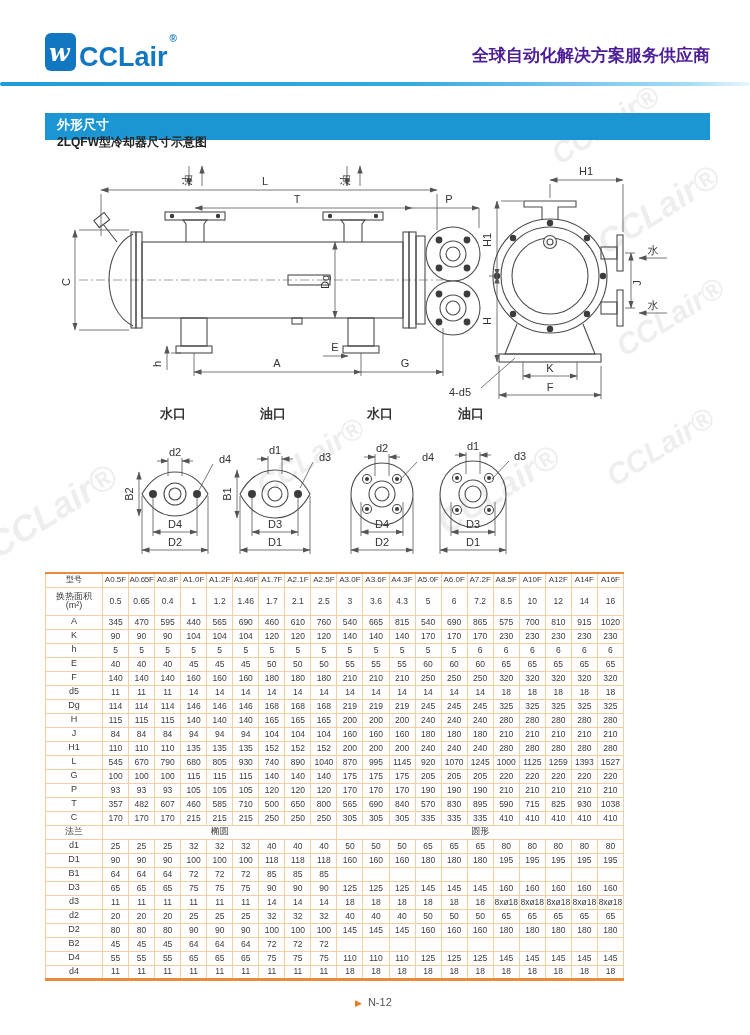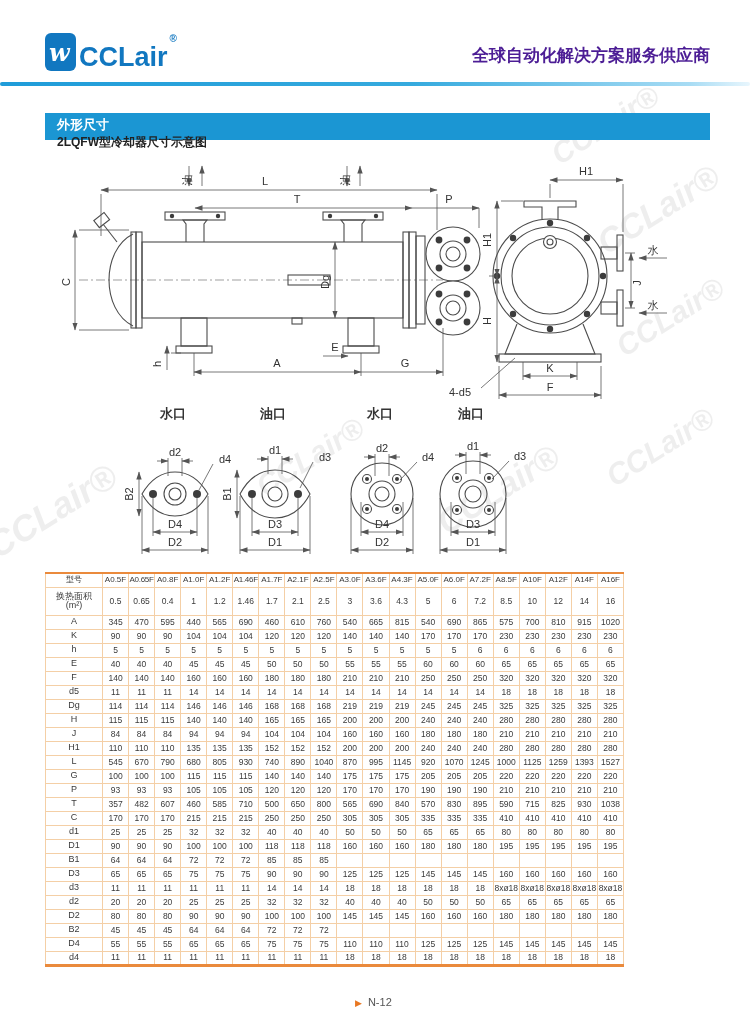--- a/index.html
+++ b/index.html
@@ -753,20 +753,25 @@
           <td>335</td>
           <td>335</td>
           <td>335</td>
           <td>410</td>
           <td>410</td>
           <td>410</td>
           <td>410</td>
           <td>410</td>
         </tr>
         <tr>
+          <td class="lbl">法兰</td>
+          <td class="flange-span" colspan="9">椭圆</td>
+          <td class="flange-span" colspan="11">圆形</td>
+        </tr>
+        <tr>
           <td class="lbl">d1</td>
           <td>25</td>
           <td>25</td>
           <td>25</td>
           <td>32</td>
           <td>32</td>
           <td>32</td>
           <td>40</td>
           <td>40</td>
           <td>40</td>

